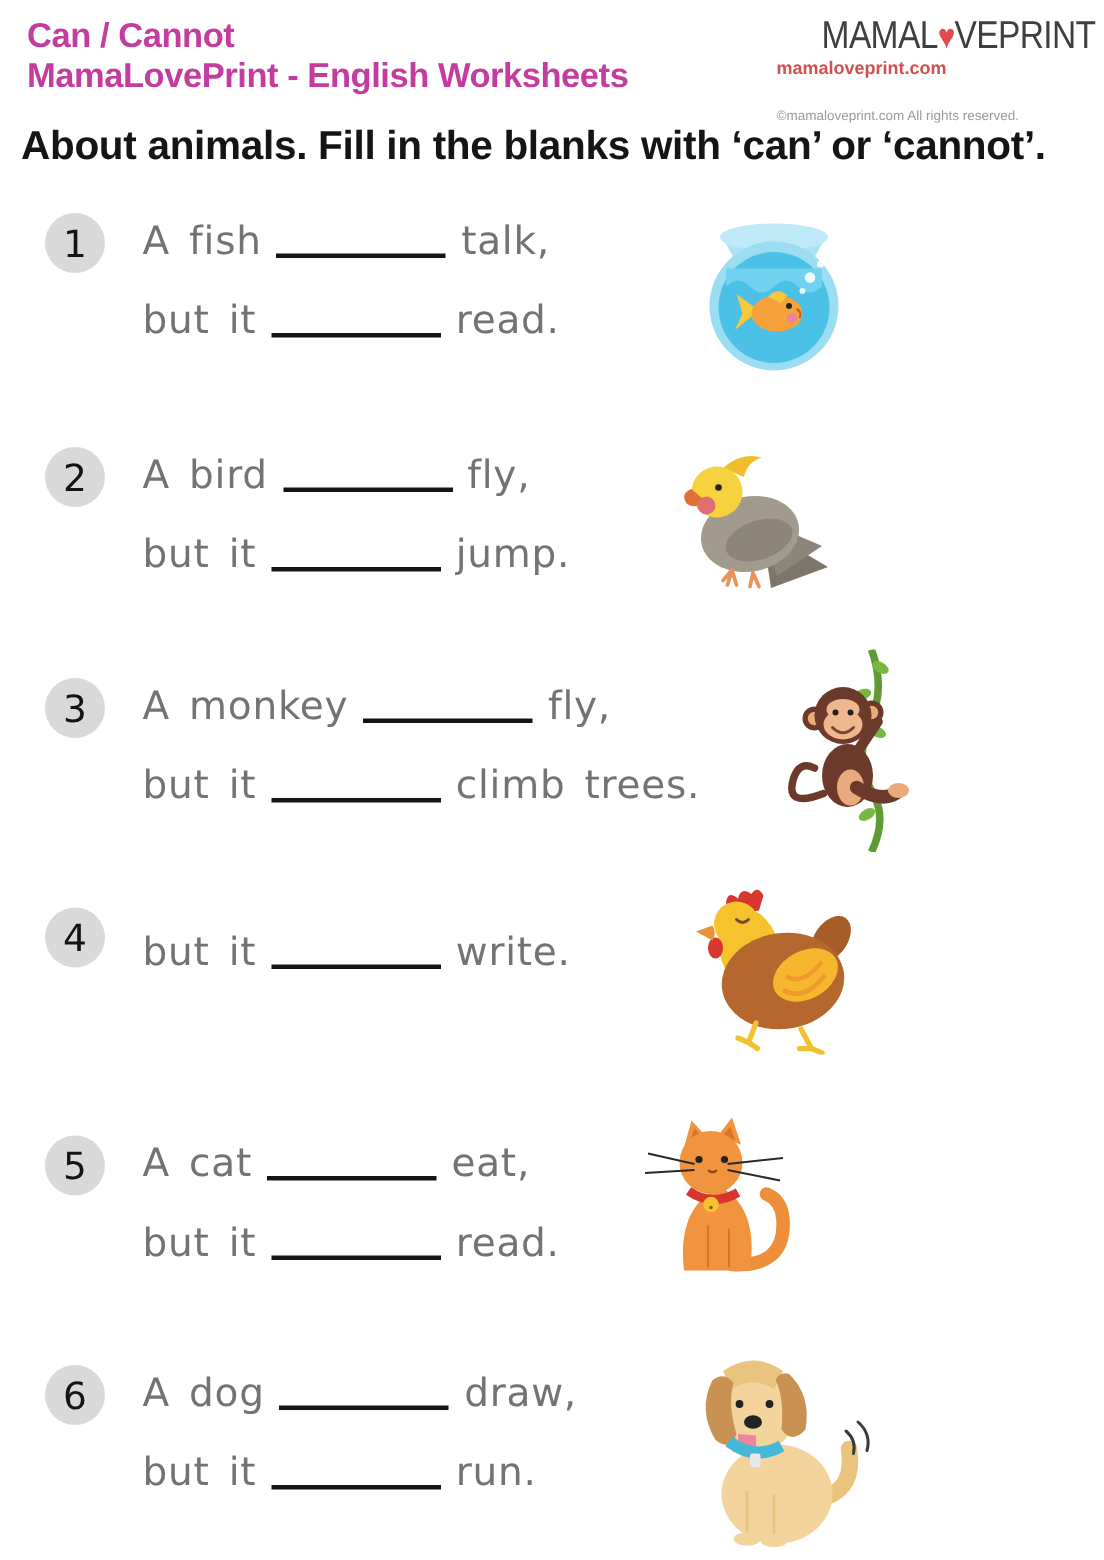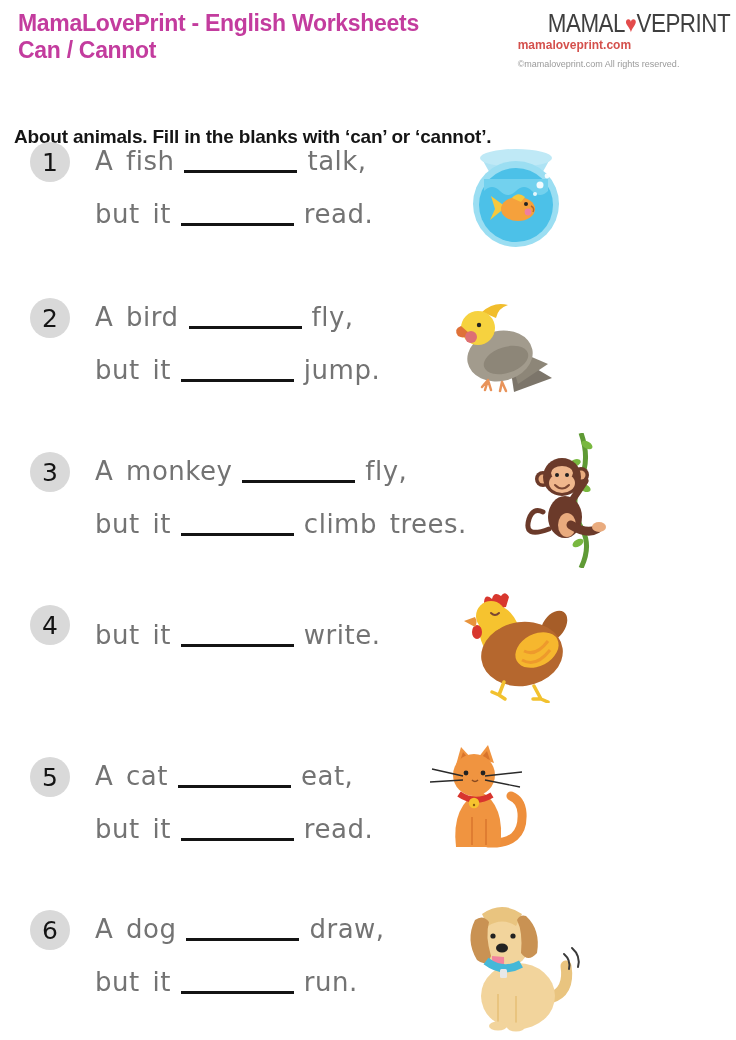--- a/index.html
+++ b/index.html
@@ -9,45 +9,45 @@
   .title{position:absolute;left:18px;top:10px;font-family:"Liberation Sans",sans-serif;
          font-weight:bold;font-size:23px;line-height:27px;color:#c33c9e;letter-spacing:-0.3px;}
   .logo{position:absolute;right:6px;top:10px;text-align:left;}
   .brand{display:inline-block;font-family:"Liberation Sans",sans-serif;font-size:26px;
          color:#3f3f3f;letter-spacing:-0.5px;transform:scaleX(0.86);transform-origin:right center;
          line-height:26px;white-space:nowrap;}
   .brand .heart{color:#e34b4b;font-size:23px;}
   .site{font-family:"Liberation Sans",sans-serif;font-size:12px;font-weight:bold;
         color:#d4504c;line-height:17px;margin-top:0;}
   .copyright{font-family:"Liberation Sans",sans-serif;font-size:9px;color:#9a9a9a;
-        line-height:12px;margin-top:4px;}
+        line-height:12px;margin-top:17px;}
   .instruction{position:absolute;left:14px;top:82px;font-family:"Liberation Sans",sans-serif;
-        font-weight:bold;font-size:19px;color:#151515;letter-spacing:-0.2px;white-space:nowrap;margin-top:44px;}
+        font-weight:bold;font-size:27px;color:#151515;letter-spacing:-0.2px;white-space:nowrap;}
   
   .item{position:absolute;left:0;width:736px;height:110px;}
   .num{position:absolute;left:30px;top:2px;width:40px;height:40px;border-radius:50%;
        background:#d9d9d9;color:#141414;font-size:25px;display:flex;align-items:center;
        justify-content:center;}
   .lines{position:absolute;left:95px;top:0;}
   .wline{height:42px;line-height:42px;font-size:26px;color:#737373;letter-spacing:0.5px;
          word-spacing:4px;white-space:nowrap;}
   .wline.l2{position:relative;top:11px;}
   .blank{display:inline-block;width:113px;height:24px;border-bottom:3px solid #141414;
          margin:0 10px;transform:translateY(3px);}
   .animal{position:absolute;}
   .animal svg{display:block;width:100%;height:100%;}
 </style>
 </head>
 <body>
 
 <div class="page">
 
   <div class="title">
+    <div>Can / Cannot</div>
     <div>MamaLovePrint - English Worksheets</div>
-    <div>Can / Cannot</div>
   </div>
 
   <div class="logo">
     <div class="brand"><span>MAMAL</span><span class="heart">♥</span><span>VEPRINT</span></div>
     <div class="site">mamaloveprint.com</div>
     <div class="copyright">©mamaloveprint.com All rights reserved.</div>
   </div>
 
   <div class="instruction">About animals. Fill in the blanks with ‘can’ or ‘cannot’.</div>
 

